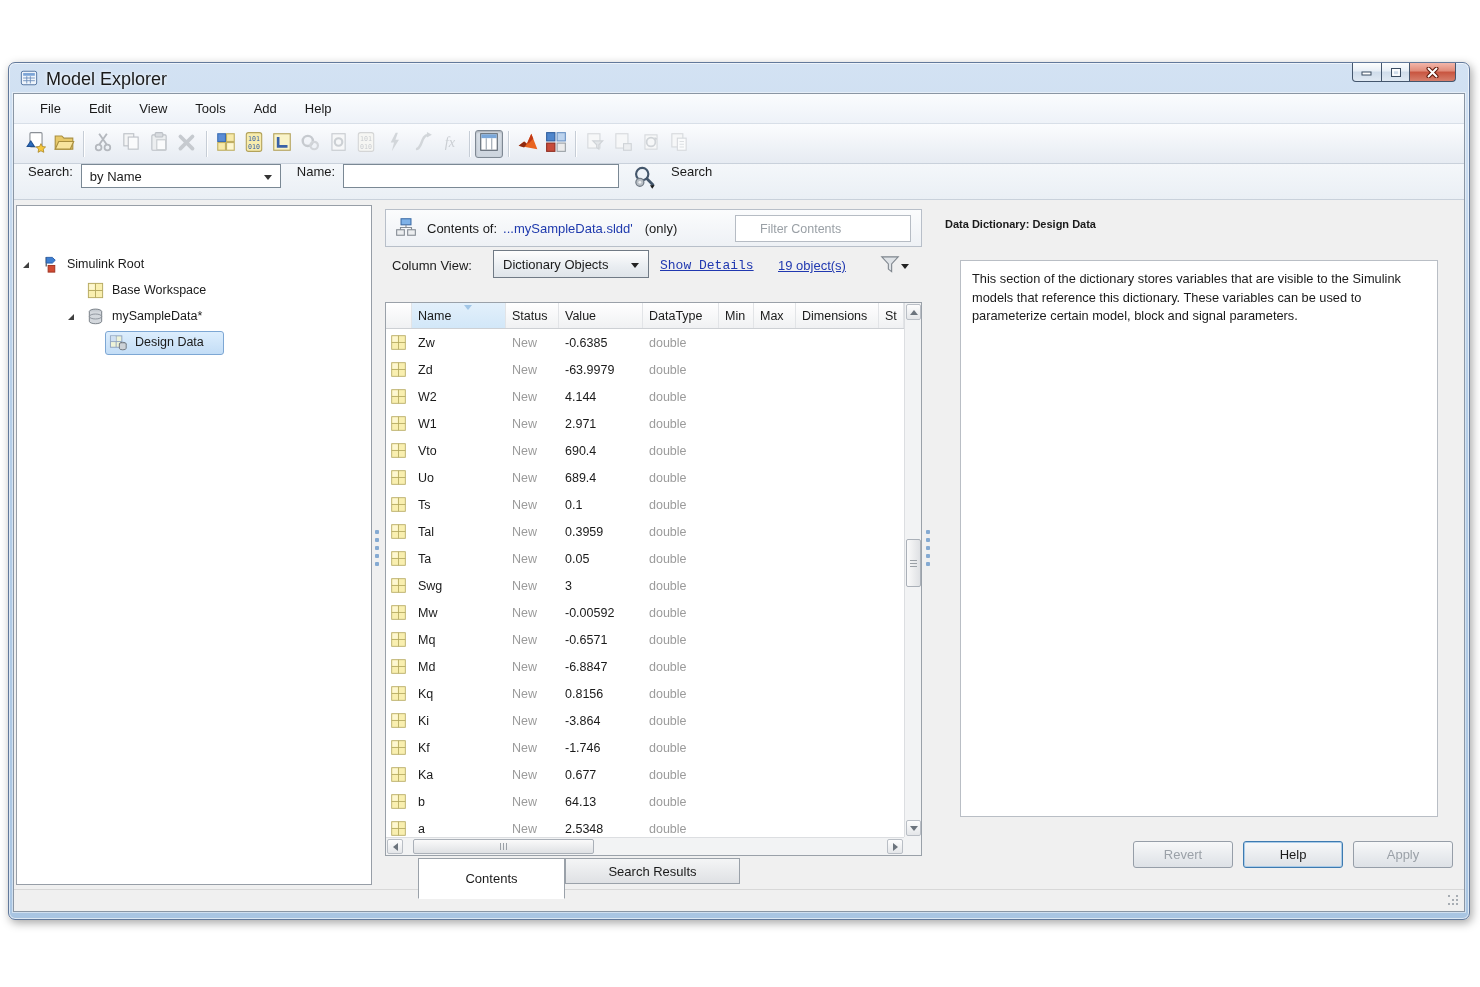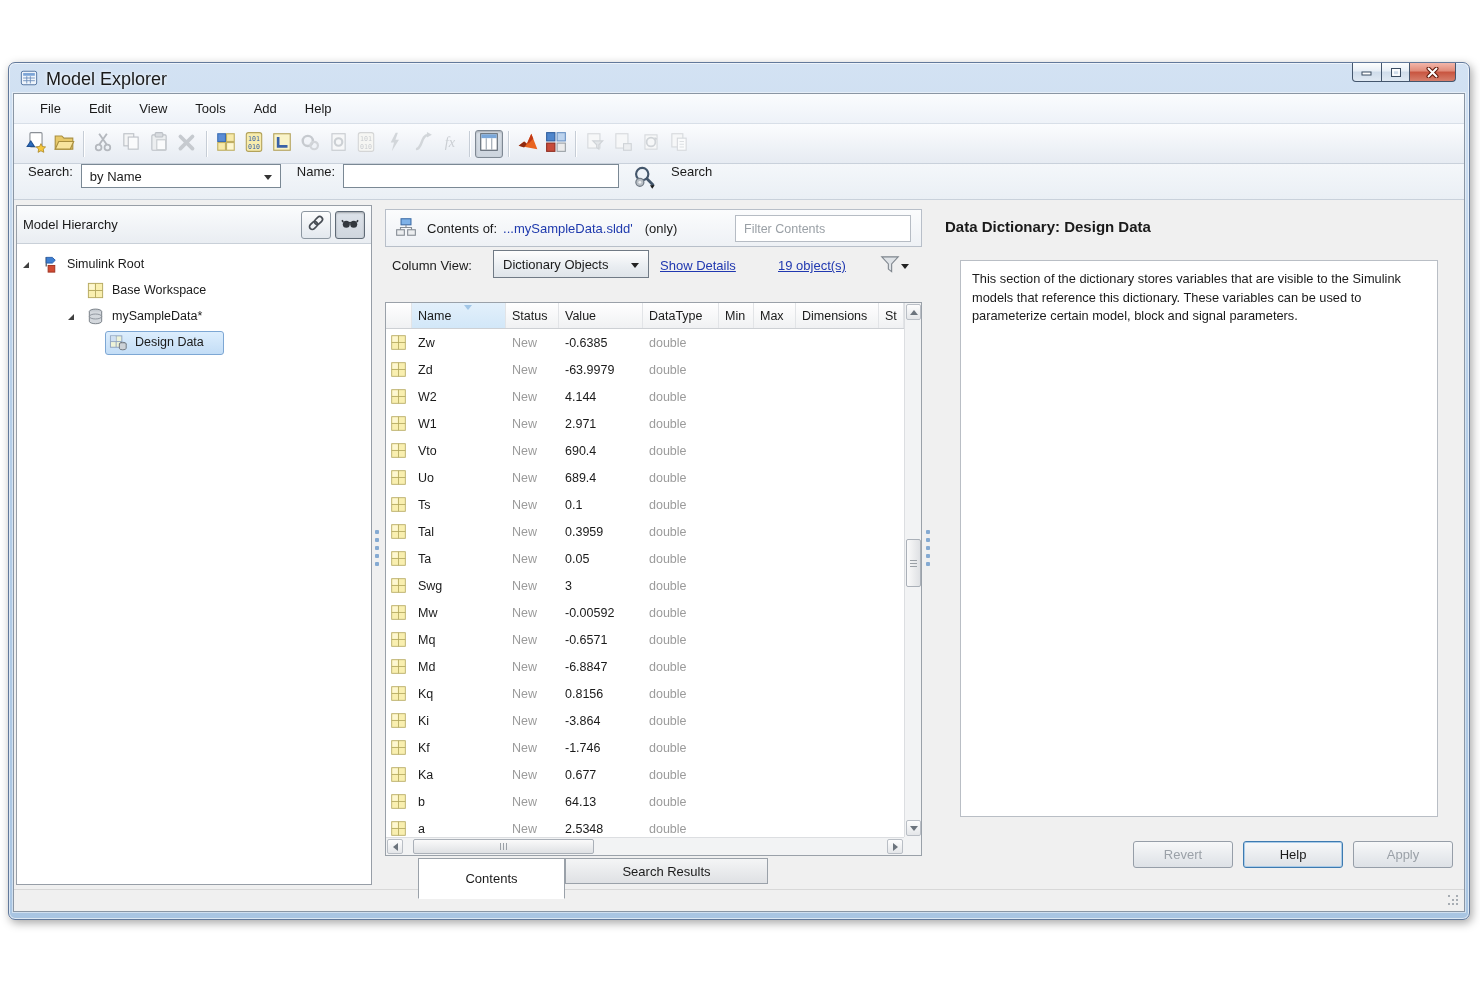--- a/index.html
+++ b/index.html
@@ -64,30 +64,30 @@
     background:linear-gradient(#ddeefd,#c3ddf6);}
   
   .mid{position:absolute;left:371px;top:5px;width:537px;bottom:4px;}
   .contents-box{position:absolute;left:0;top:4px;right:0;height:38px;border:1px solid #b8bfc9;
     background:linear-gradient(#fbfcfd,#eef1f5);display:flex;align-items:center;font-size:13px;padding-left:9px;}
   .contents-box svg{width:22px;height:22px;}
   .c-lab{margin-left:10px;}
   .c-link{margin-left:6px;color:#1f3aad;}
   .c-only{margin-left:12px;}
   .filter-input{position:absolute;right:10px;top:5px;width:176px;height:27px;border:1px solid #b6bcc4;
-    background:#fff;font-family:"Liberation Sans",sans-serif;font-size:12.5px;padding:0 8px;}
+    background:#fff;font-family:"Liberation Sans",sans-serif;font-size:12.5px;padding:0 24px;}
   .filter-input::placeholder{color:#9aa0a6;}
   .cv-row{position:absolute;left:0;top:40px;right:0;height:44px;font-size:13px;}
   .cv-label{position:absolute;left:7px;top:13px;}
   .cv-combo{position:absolute;left:108px;top:5px;width:156px;height:28px;border:1px solid #707a85;border-radius:0;
     background:linear-gradient(#fefefe,#e9edf1 60%,#dfe4e9);display:flex;align-items:center;padding:0 9px;}
   .cv-combo .arr{position:absolute;right:9px;top:12px;width:0;height:0;border-left:4px solid transparent;
     border-right:4px solid transparent;border-top:5px solid #222;}
   a.link{color:#2038b0;text-decoration:underline;font-size:13px;}
-  .sd-link{position:absolute;left:275px;top:13px;}
+  .sd-link{position:absolute;left:275px;top:13px;font-family:Liberation Mono, monospace;}
   .cnt-link{position:absolute;left:393px;top:13px;}
   .funnel{position:absolute;left:494px;top:8px;width:30px;height:26px;}
   .funnel svg{width:22px;height:22px;}
   .funnel .arr{position:absolute;right:0;top:11px;width:0;height:0;border-left:4px solid transparent;
     border-right:4px solid transparent;border-top:5px solid #222;}
   
   .table-box{position:absolute;left:0;top:97px;right:0;height:554px;border:1px solid #9aa1a9;background:#fff;overflow:hidden;}
   .thead{position:absolute;left:0;top:0;right:17px;height:26px;display:grid;
     grid-template-columns:26px 94px 53px 84px 76px 35px 42px 83px minmax(0,1fr);
     background:linear-gradient(#ffffff,#f0f1f3);border-bottom:1px solid #cdd0d4;font-size:12.5px;}
@@ -123,21 +123,21 @@
   .h-thumb::after{content:"";position:absolute;top:3px;bottom:3px;left:86px;width:1px;background:#9aa0a6;
     box-shadow:3px 0 0 #9aa0a6,6px 0 0 #9aa0a6;}
   .sb-corner{position:absolute;right:0;bottom:0;width:17px;height:18px;background:#f2f3f4;}
   
   .tabs{position:absolute;left:0;top:653px;right:0;height:28px;font-size:13px;}
   .tab{position:absolute;top:0;height:26px;display:flex;align-items:center;justify-content:center;
     border:1px solid #9aa1a9;background:linear-gradient(#f4f5f6,#dfe1e4);}
   .tab.active{background:#fff;border-bottom:1px solid #fff;height:41px;z-index:2;}
   
   .right-panel{position:absolute;left:921px;top:5px;right:2px;bottom:4px;font-size:13px;}
-  .detail-title{position:absolute;left:10px;top:13px;font-weight:bold;font-size:15px;}
+  .detail-title{position:absolute;left:10px;top:13px;font-weight:bold;font-size:11px;}
   .detail-box{position:absolute;left:25px;top:55px;width:478px;height:557px;background:#fff;
     border:1px solid #b9bec5;padding:9px 11px;line-height:1.45;font-size:12.8px;}
   .btn-row{position:absolute;top:636px;left:0;right:0;height:28px;}
   .btn{position:absolute;width:100px;height:27px;border:1px solid #969ea8;border-radius:3px;
     background:linear-gradient(#f7f8f9,#dde1e6);display:flex;align-items:center;justify-content:center;font-size:13px;}
   .btn.disabled{color:#9ba1a8;}
   .btn.default{border-color:#3d7ab0;box-shadow:0 0 0 1px #a9cbe8 inset;}
   
   .split-dots{position:absolute;top:330px;width:4px;height:42px;}
   .split-dots i{display:block;width:4px;height:4px;border-radius:1px;background:#85aad2;margin-bottom:4px;}
@@ -356,44 +356,20 @@
             <circle cx="7.5" cy="15.5" r="1.2" fill="#eef0f2"></circle>
             <path d="M16 18 l4 0 -2 3 Z" fill="#1a1a1a"></path>
           </svg>
       </span>
       <span class="search-go">Search</span>
     </div>
 
     <div class="main">
 
       <div class="panel left-panel">
-        <div class="panel-hd">
-          <span>Model Hierarchy</span>
-          <span class="spacer"></span>
-          <div class="hd-btn">
-            <span>
-              <svg viewBox="0 0 20 20">
-                  <g transform="rotate(-45 10 10)">
-                    <rect x="2" y="7.2" width="9" height="5.6" rx="2.8" fill="none" stroke="#474d54" stroke-width="1.7"></rect>
-                    <rect x="9" y="7.2" width="9" height="5.6" rx="2.8" fill="none" stroke="#474d54" stroke-width="1.7"></rect>
-                  </g>
-                </svg>
-            </span>
-          </div>
-          <div class="hd-btn pressed">
-            <span>
-              <svg viewBox="0 0 20 20">
-                  <circle cx="6.3" cy="11.2" r="3.5" fill="#33383e"></circle>
-                  <circle cx="13.7" cy="11.2" r="3.5" fill="#33383e"></circle>
-                  <path d="M8.6 10.2 q1.4 -1.4 2.8 0" stroke="#33383e" stroke-width="1.6" fill="none"></path>
-                  <path d="M3.2 9 L2 7.2 M16.8 9 L18 7.2" stroke="#33383e" stroke-width="1.6"></path>
-                </svg>
-            </span>
-          </div>
-        </div>
         <div class="tree">
             <div class="tree-row">
               <span class="exp" style="left: 6px;"></span>
               <span class="t-icon" style="left: 24px;"><svg viewBox="0 0 20 20" xmlns="http://www.w3.org/2000/svg">
                   <path d="M5.5 2 v10" stroke="#5a5f66" stroke-width="1.4"></path>
                   <path d="M5.5 2.5 h6.5 l3 3 -3 3 h-6.5 Z" fill="#3e7fd1" stroke="#2a5ea8"></path>
                   <rect x="7.5" y="11" width="7" height="7" fill="#d14a32" stroke="#9e3220"></rect>
                 </svg></span>
               <span class="t-label" style="left: 50px;">Simulink Root</span>
             </div>
@@ -785,21 +761,21 @@
             <div class="h-thumb"></div>
             <div class="sb-btn" style="right:1px">
                 <span class="tri-rt"></span>
               </div>
           </div>
           <div class="sb-corner"></div>
         </div>
 
         <div class="tabs">
             <div class="tab active" style="left: 33px; width: 147px;">Contents</div>
-            <div class="tab" style="left: 180px; width: 203px;">Search Results</div>
+            <div class="tab" style="left: 180px; width: 175px;">Search Results</div>
           </div>
       </div>
 
       <div class="split-dots" style="left:912px">
         <i></i>
           <i></i>
           <i></i>
           <i></i>
           <i></i>
       </div>

